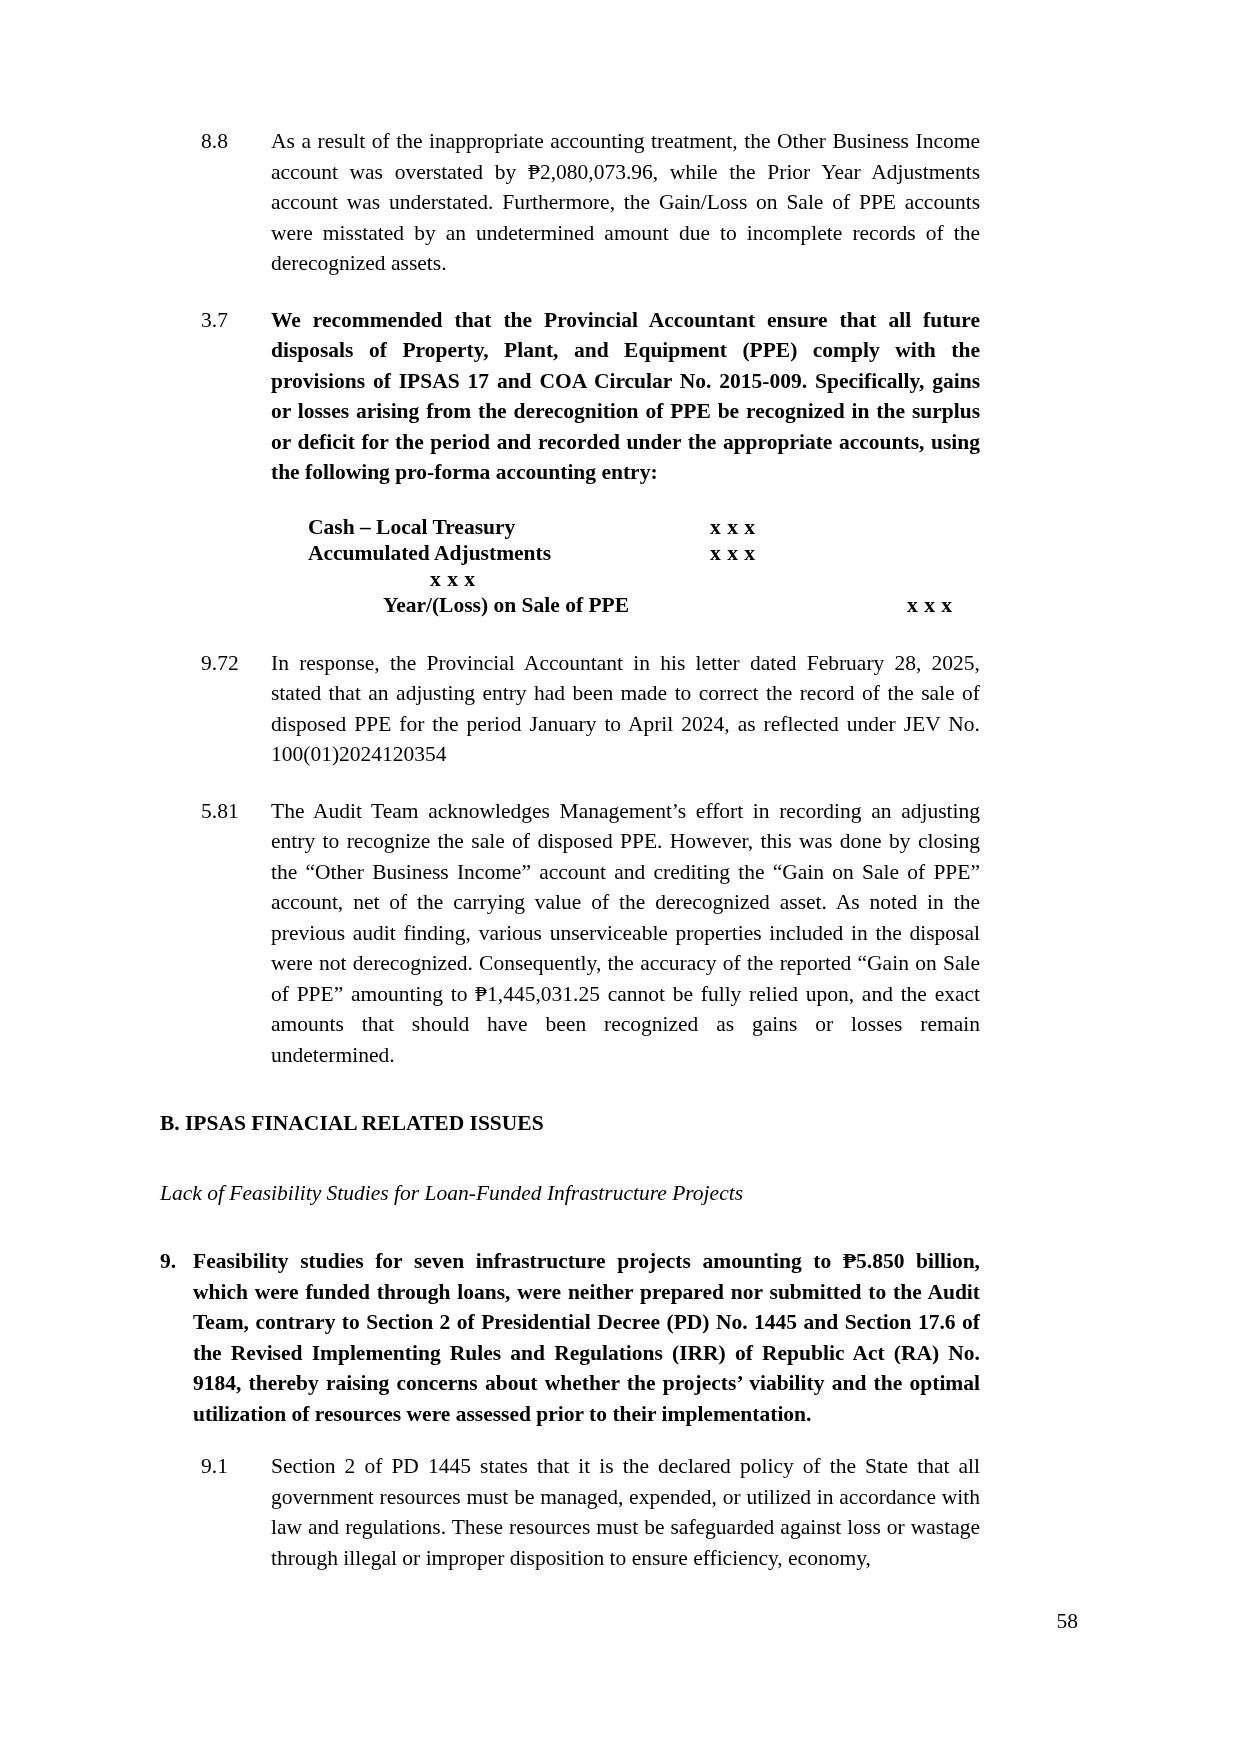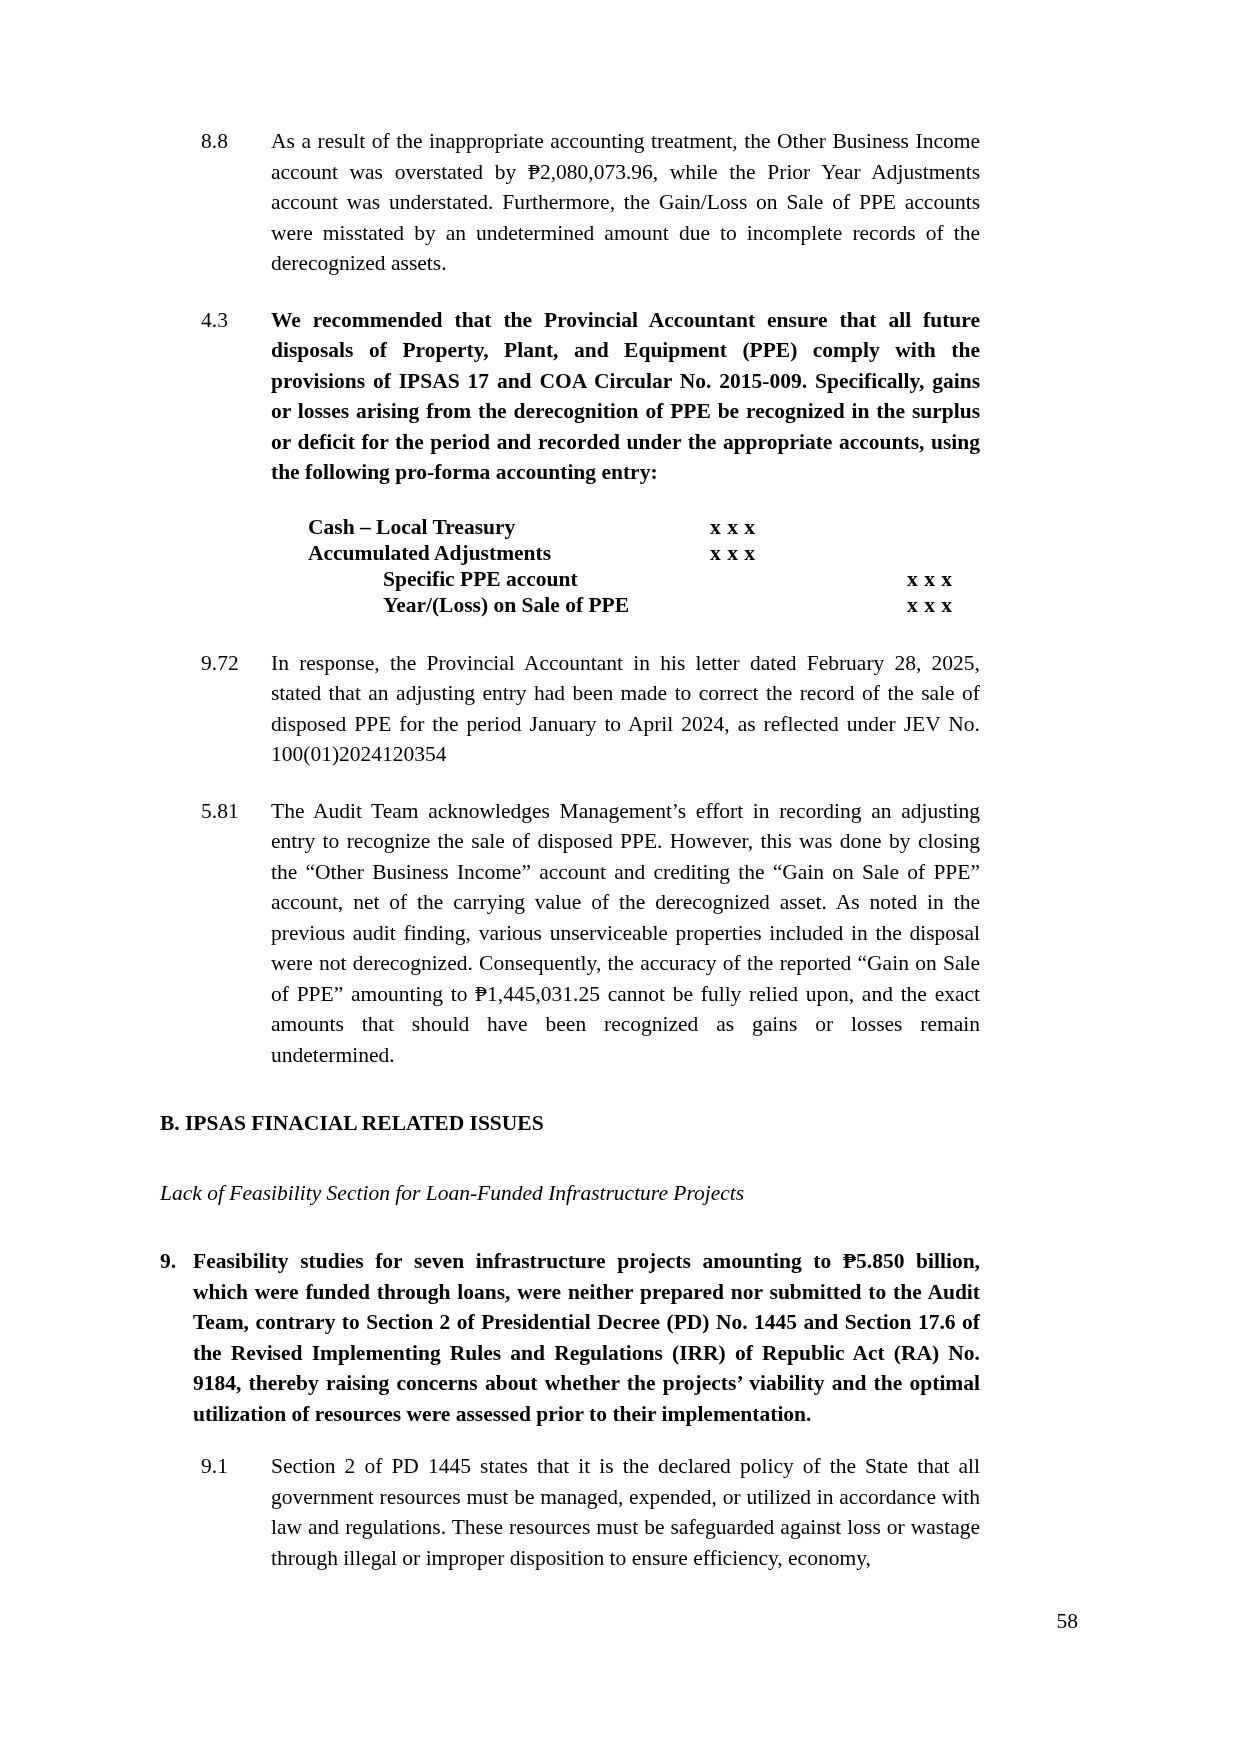--- a/index.html
+++ b/index.html
@@ -140,37 +140,36 @@
 
 <div class="page">
   <div class="content">
 
     <div class="para sub">
       <div class="para-num">8.8</div>
       <div class="para-body">As a result of the inappropriate accounting treatment, the Other Business Income account was overstated by ₱2,080,073.96, while the Prior Year Adjustments account was understated. Furthermore, the Gain/Loss on Sale of PPE accounts were misstated by an undetermined amount due to incomplete records of the derecognized assets.</div>
     </div>
 
     <div class="para sub">
-      <div class="para-num">4.3</div>
+      <div class="para-num">3.7</div>
       <div class="para-body bold">We recommended that the Provincial Accountant ensure that all future disposals of Property, Plant, and Equipment (PPE) comply with the provisions of IPSAS 17 and COA Circular No. 2015-009. Specifically, gains or losses arising from the derecognition of PPE be recognized in the surplus or deficit for the period and recorded under the appropriate accounts, using the following pro-forma accounting entry:</div>
     </div>
 
     <div class="jentry">
       <div class="jrow">
         <div class="jlabel">Cash – Local Treasury</div>
         <div class="jdebit">x x x</div>
         <div class="jcredit"></div>
       </div>
       <div class="jrow">
         <div class="jlabel">Accumulated Adjustments</div>
         <div class="jdebit">x x x</div>
         <div class="jcredit"></div>
       </div>
       <div class="jrow">
-        <div class="jlabel indent">Specific PPE account</div>
         <div class="jdebit"></div>
         <div class="jcredit">x x x</div>
       </div>
       <div class="jrow">
         <div class="jlabel indent">Year/(Loss) on Sale of PPE</div>
         <div class="jdebit"></div>
         <div class="jcredit">x x x</div>
       </div>
     </div>
 
@@ -182,21 +181,21 @@
     <div class="para sub">
       <div class="para-num">5.81</div>
       <div class="para-body">The Audit Team acknowledges Management’s effort in recording an adjusting entry to recognize the sale of disposed PPE.  However, this was done by closing the “Other Business Income” account and crediting the “Gain on Sale of PPE” account, net of the carrying value of the derecognized asset. As noted in the previous audit finding, various unserviceable properties included in the disposal were not derecognized. Consequently, the accuracy of the reported “Gain on Sale of PPE” amounting to ₱1,445,031.25 cannot be fully relied upon, and the exact amounts that should have been recognized as gains or losses remain undetermined.</div>
     </div>
 
     <div class="section-head">
       <span class="sec-letter">B.</span>
       <span>IPSAS FINACIAL RELATED ISSUES</span>
     </div>
 
-    <div class="subtitle-italic">Lack of Feasibility Section for Loan-Funded Infrastructure Projects</div>
+    <div class="subtitle-italic">Lack of Feasibility Studies for Loan-Funded Infrastructure Projects</div>
 
     <div class="finding">
       <div class="fnum">9.</div>
       <div class="fbody">Feasibility studies for seven infrastructure projects amounting to ₱5.850 billion, which were funded through loans, were neither prepared nor submitted to the Audit Team, contrary to Section 2 of Presidential Decree (PD) No. 1445 and Section 17.6 of the Revised Implementing Rules and Regulations (IRR) of Republic Act (RA) No. 9184, thereby raising concerns about whether the projects’ viability and the optimal utilization of resources were assessed prior to their implementation.</div>
     </div>
 
     <div class="spacer-22"></div>
 
     <div class="para sub">
       <div class="para-num">9.1</div>

